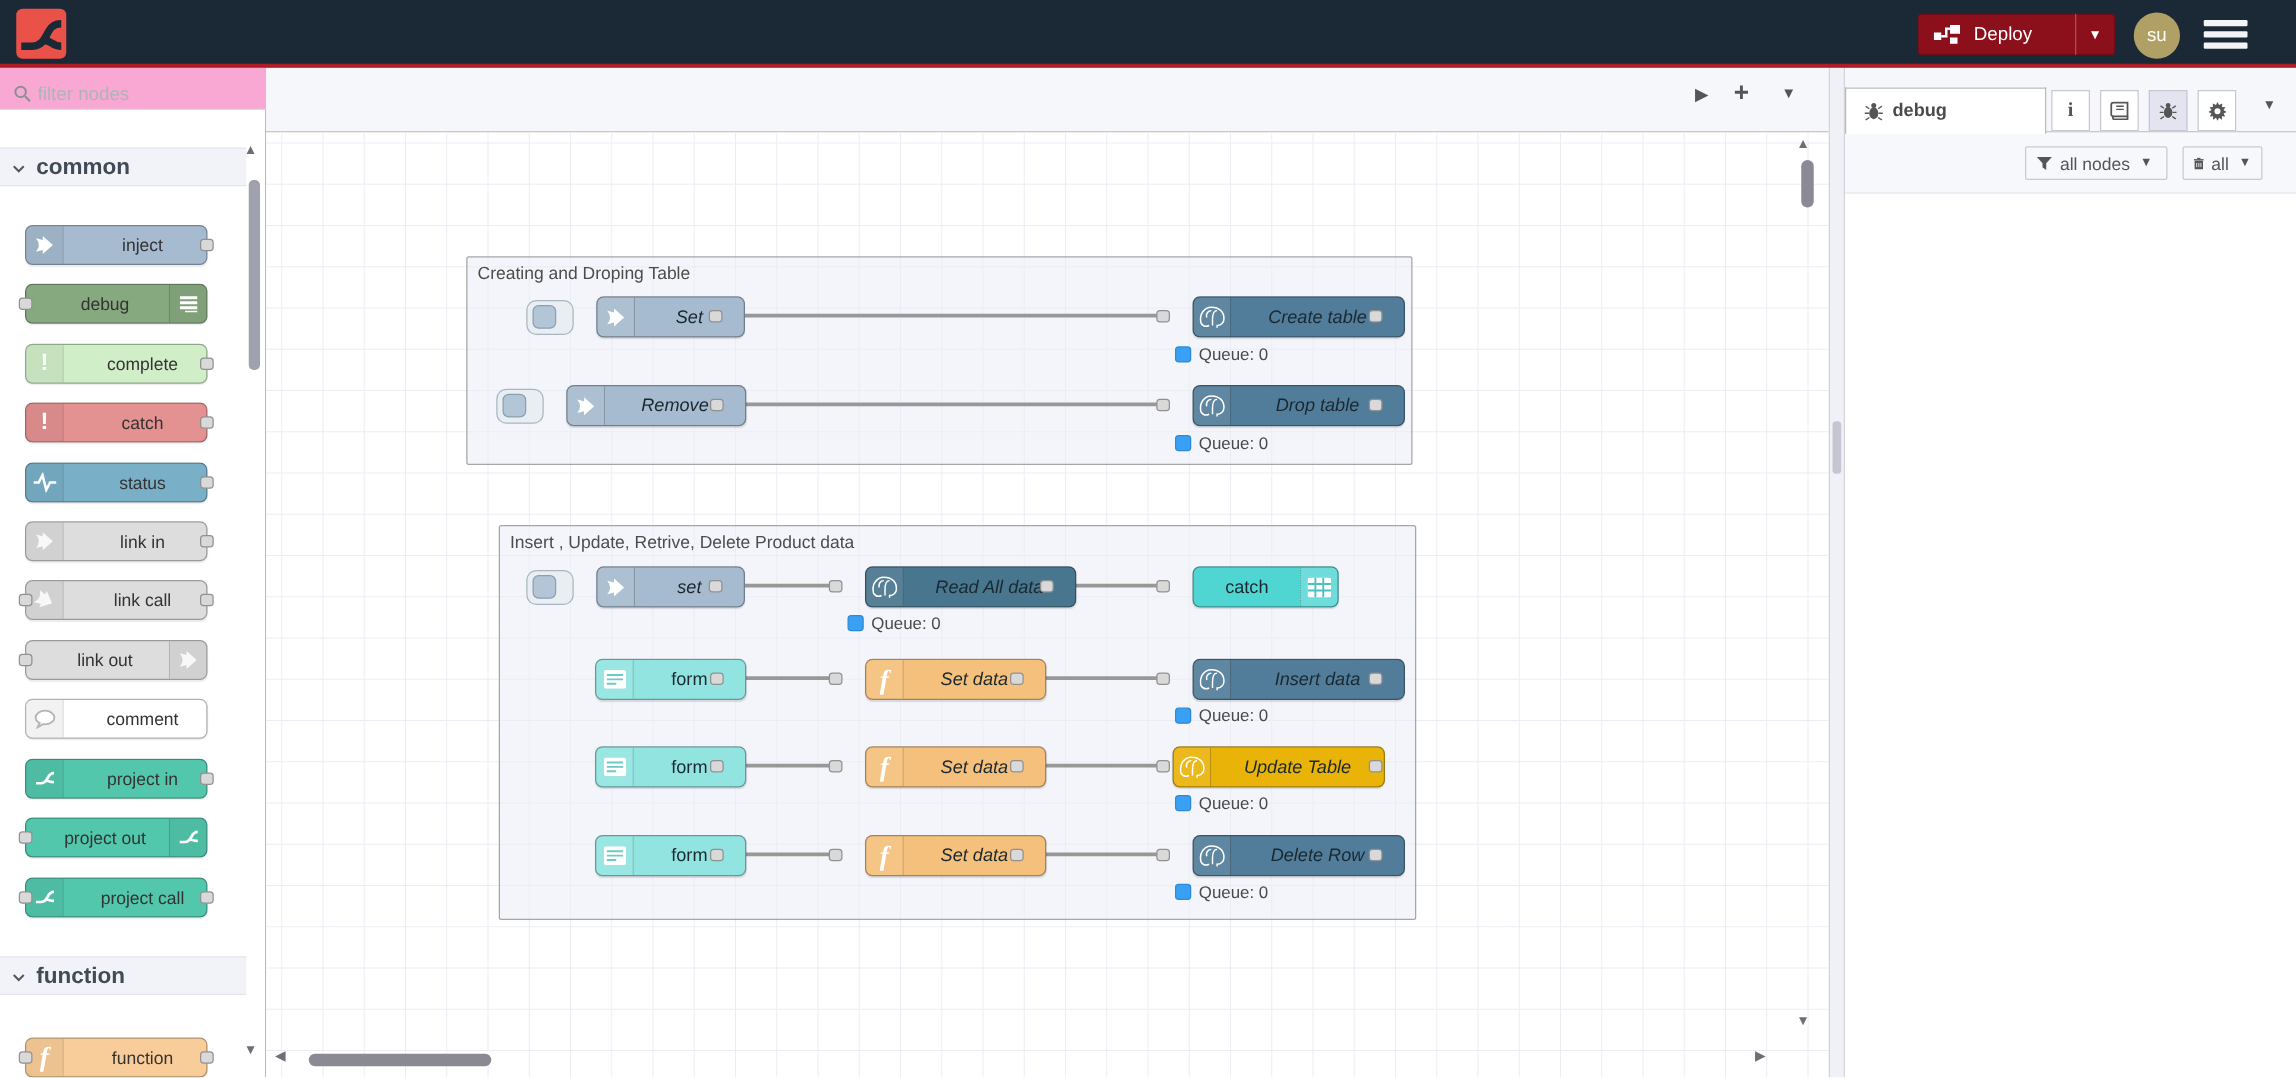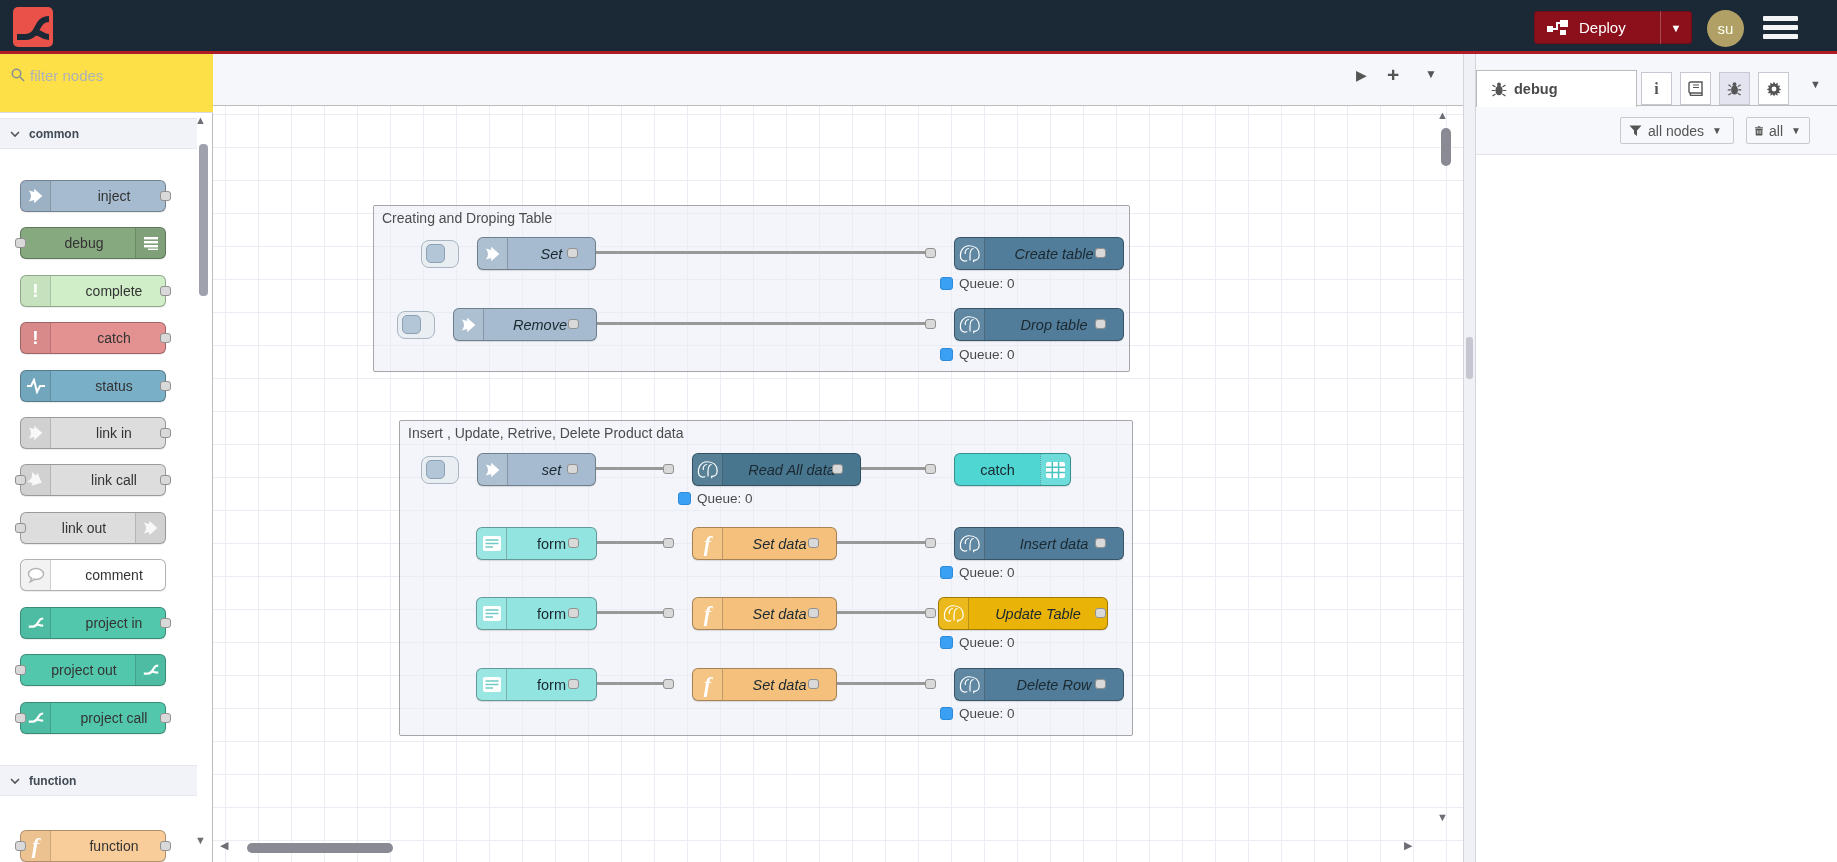--- a/index.html
+++ b/index.html
@@ -22,28 +22,28 @@
   .deploy-btn .dcaret { width:30px; text-align:center; font-size:11px; }
   .avatar { position:absolute; left:1707px; top:10px; width:37px; height:37px;
     border-radius:50%; background:#b1a065; color:#fdfdf2; font-size:15px;
     display:flex; align-items:center; justify-content:center; }
   .hamburger { position:absolute; left:1763px; top:16px; width:35px; height:23px; cursor:pointer; }
   .hamburger .bar { position:absolute; left:0; width:35px; height:5px; background:#f2f4f6; border-radius:1px; }
 
   
   .palette { position:absolute; left:0; top:54px; width:213px; height:808px;
     background:#fff; border-right:1px solid #bbbbbb; }
-  .palette-filter { position:absolute; left:0; top:0; width:213px; height:59px;
-    border-bottom:1px solid #d8d8e0; background:#fde047; }
+  .palette-filter { position:absolute; left:0; top:0; width:213px; height:34px;
+    border-bottom:1px solid #d8d8e0; background:#f9a8d4; }
   .palette-filter input { position:absolute; left:30px; top:8px; width:160px; height:26px;
     border:none; outline:none; font-size:15px; color:#555; background:transparent; }
   .palette-filter input::placeholder { color:#aeb3b8; }
   .cat-header { position:absolute; left:0; width:197px; height:31px; background:#f2f3f8;
     border-top:1px solid #e6e6ee; border-bottom:1px solid #e6e6ee;
-    display:flex; align-items:center; font-size:12px; font-weight:bold; color:#414a55; }
+    display:flex; align-items:center; font-size:18px; font-weight:bold; color:#414a55; }
   .cat-header .chev { margin:0 9px 0 10px; }
   .pnode { position:absolute; left:20px; width:146px; height:32px; border-radius:6px;
     border:1px solid rgba(0,0,0,.30); font-size:14px; color:#333;
     display:flex; align-items:center; box-shadow:0 1px 1px rgba(0,0,0,.08);padding-left:12px; }
   .pnode .strip { position:absolute; top:0; bottom:0; width:30px;
     background:rgba(0,0,0,.05); display:flex; align-items:center; justify-content:center; }
   .pnode .strip.l { left:0; border-right:1px solid rgba(0,0,0,.14); border-radius:5px 0 0 5px; }
   .pnode .strip.r { right:0; border-left:1px solid rgba(0,0,0,.14); border-radius:0 5px 5px 0; }
   .pnode .plbl { flex:1; text-align:center; }
   .pnode .plbl.pad-l { margin-left:30px; }

